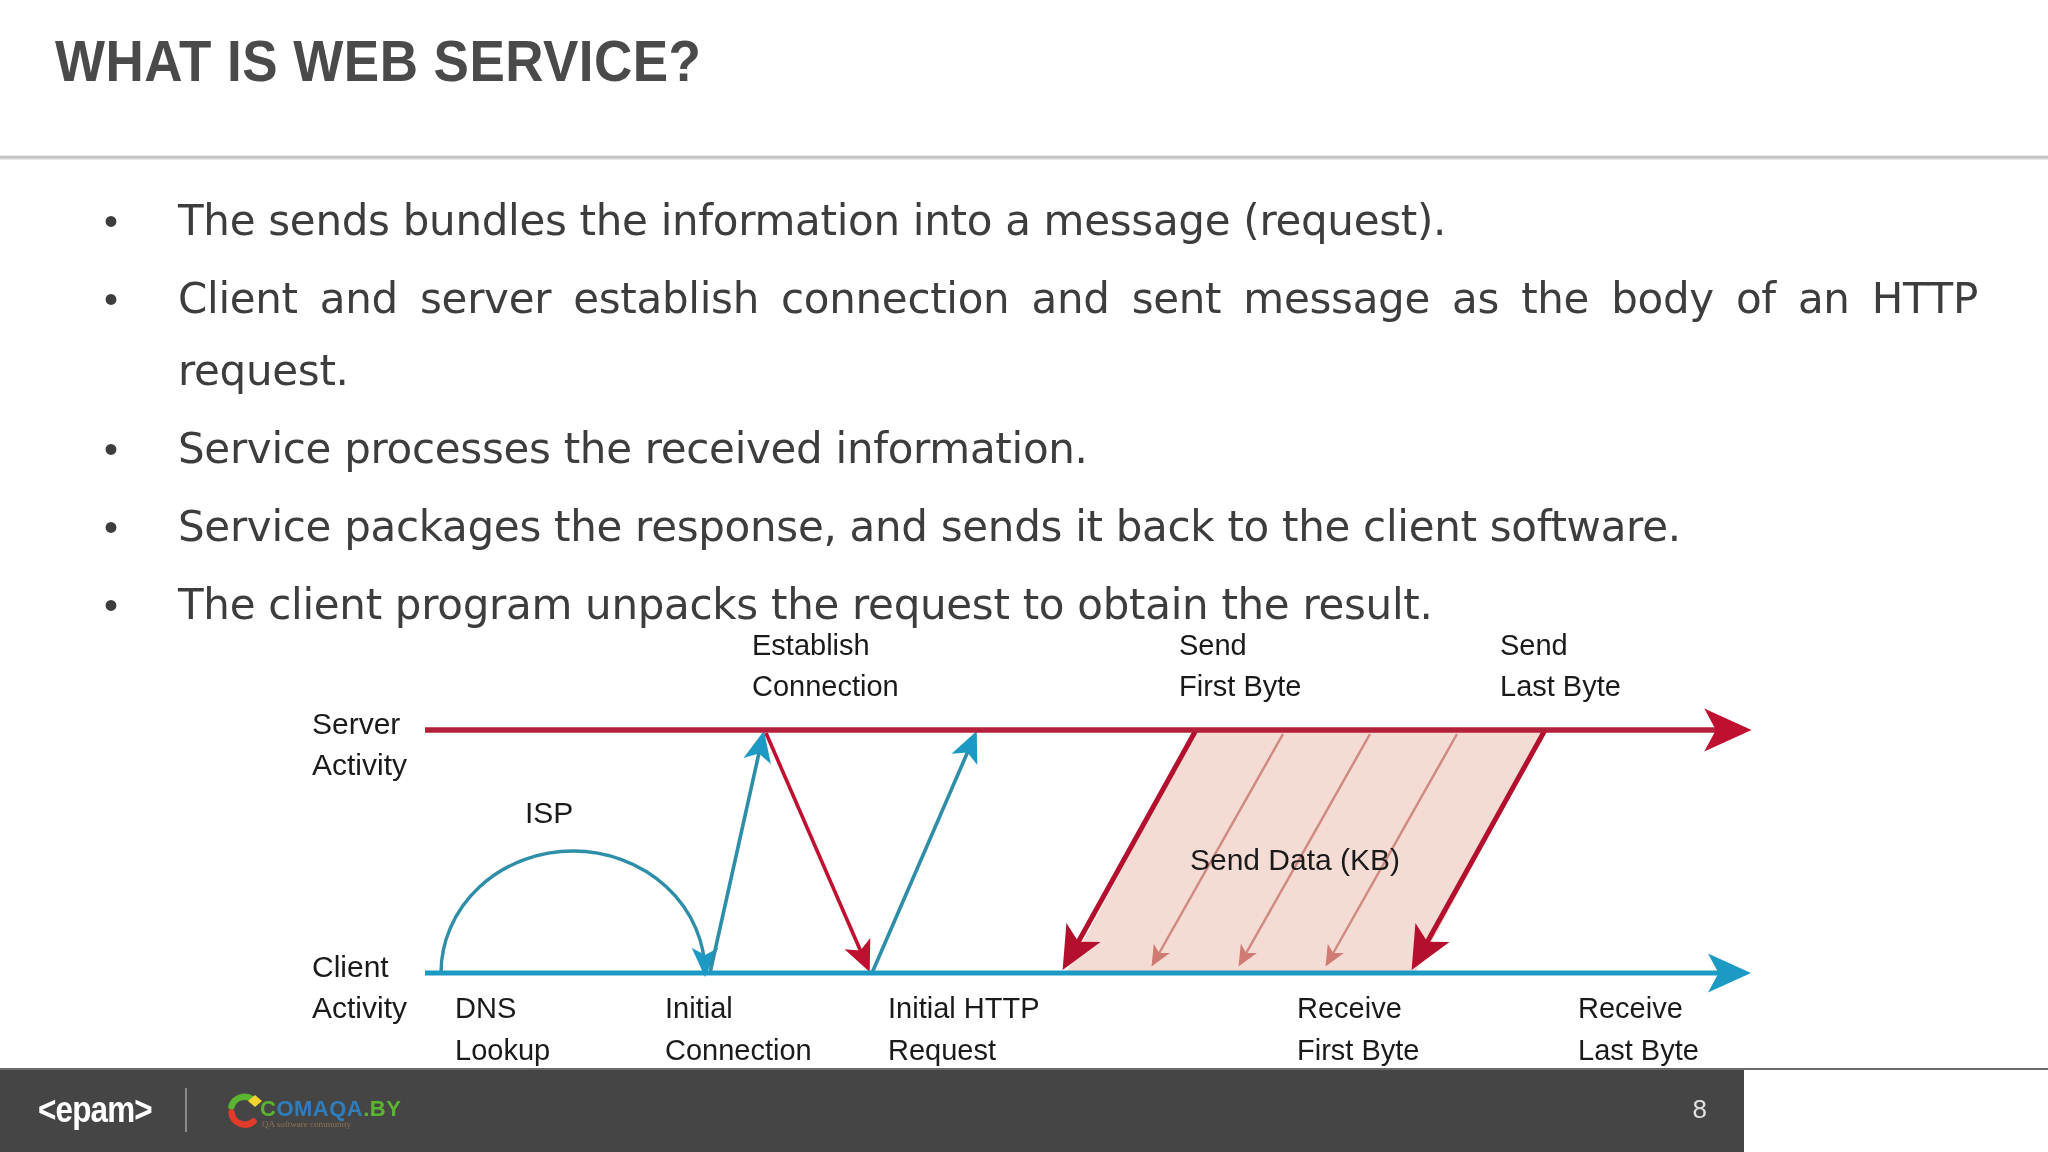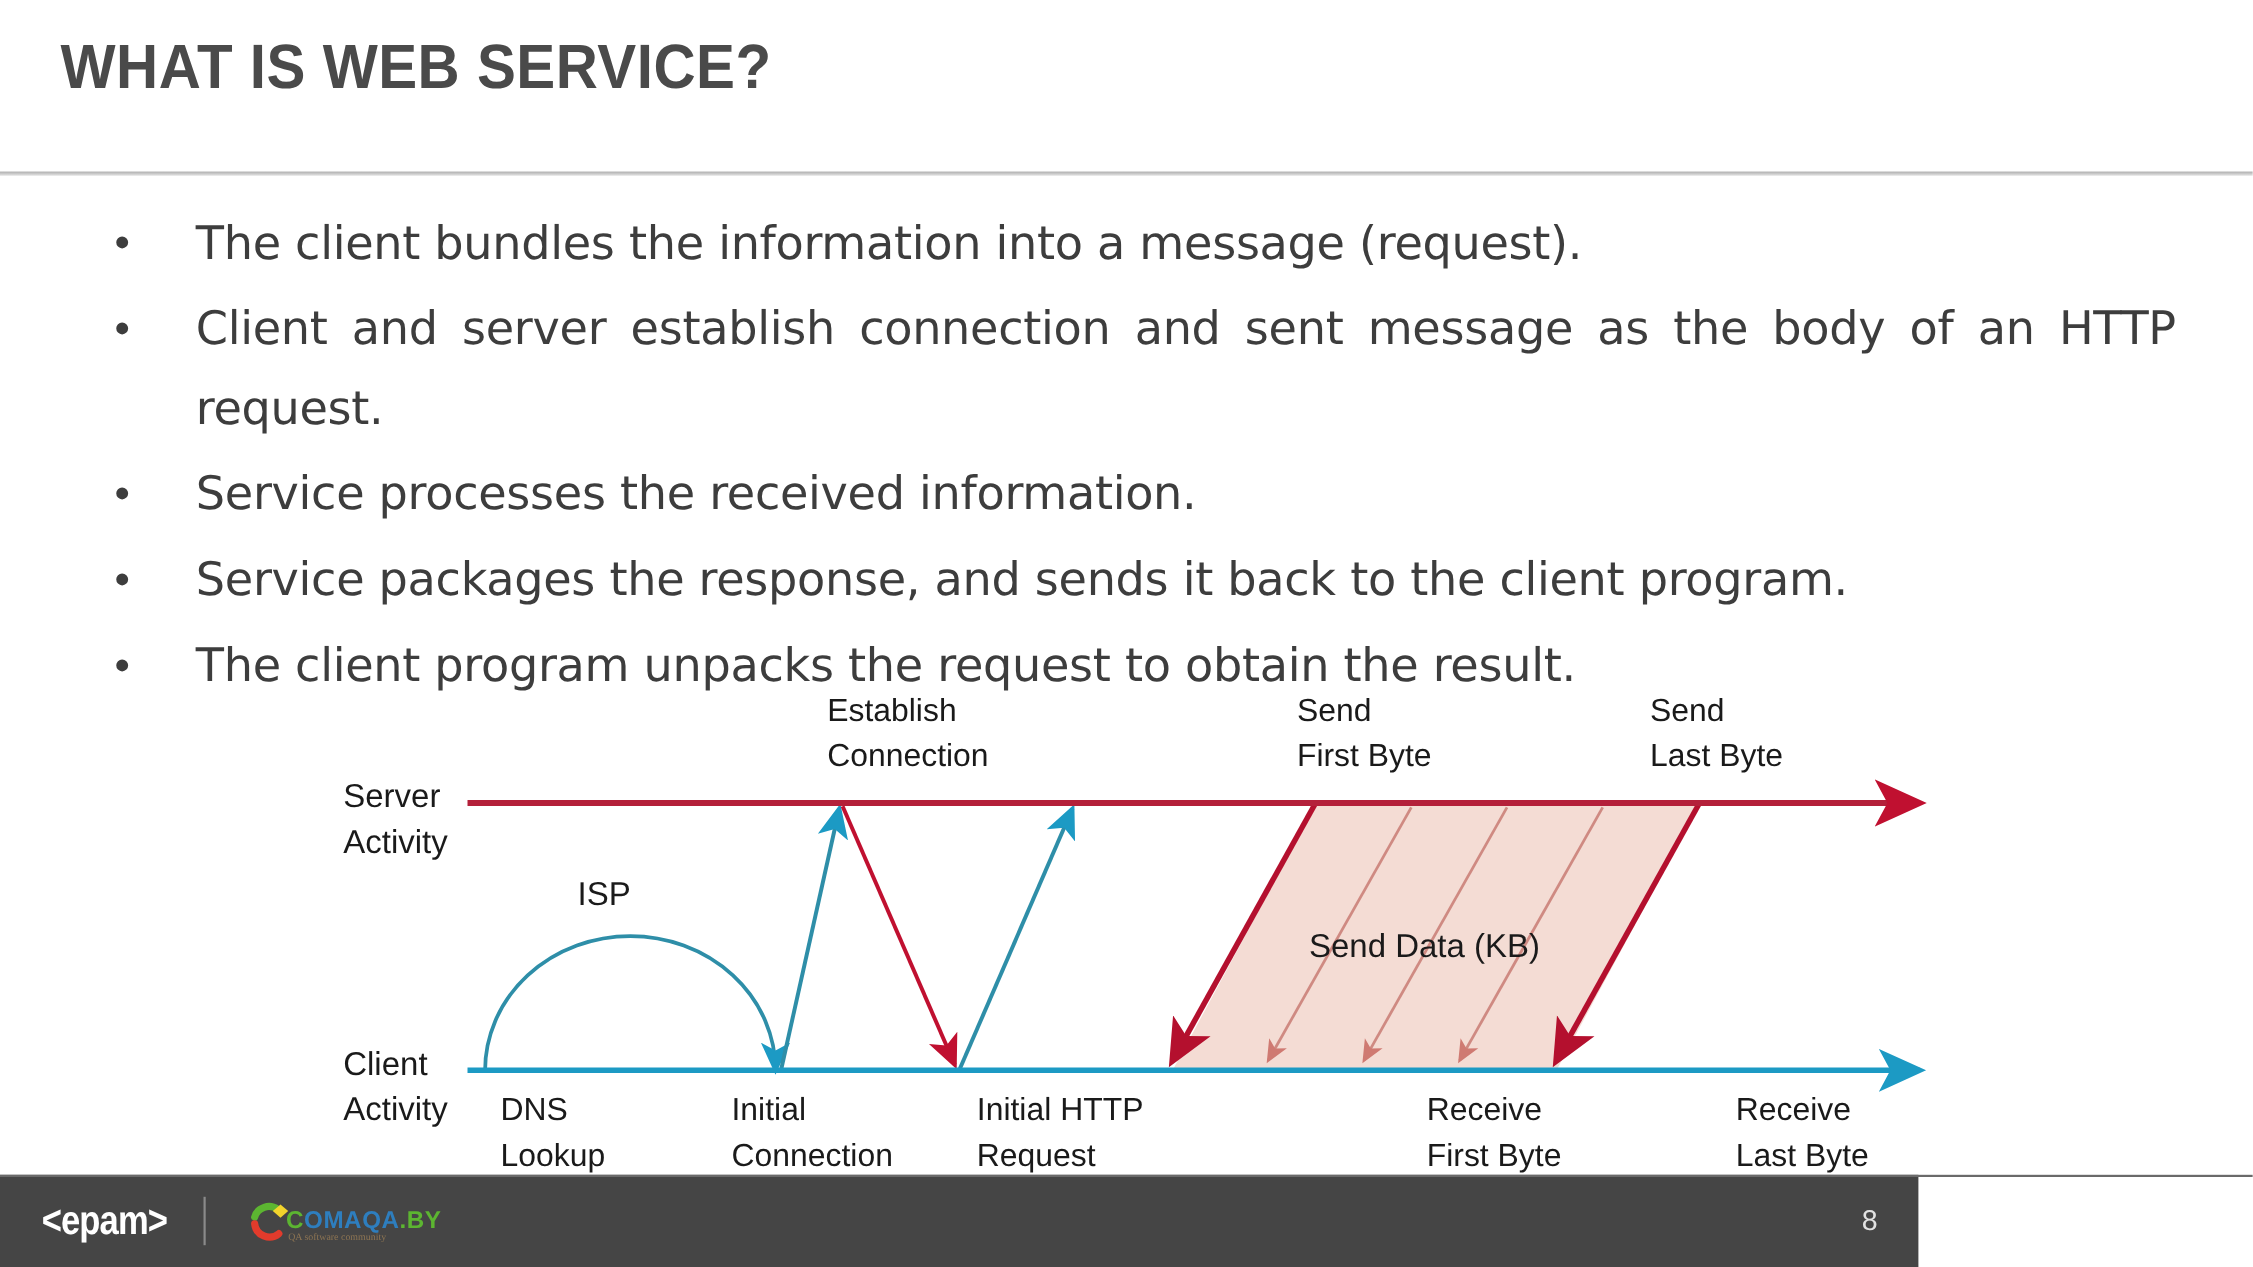--- a/index.html
+++ b/index.html
@@ -176,36 +176,36 @@
 <body>
 
 <div id="slide-title">WHAT IS WEB SERVICE?</div>
 
 <div id="title-divider"></div>
 
 <div id="bullet-list">
 
   <div class="bullet-row">
     <span class="bullet-dot">•</span>
-    <span class="bullet-text">The client bundles the information into a message (request).</span>
+    <span class="bullet-text">The sends bundles the information into a message (request).</span>
   </div>
 
   <div class="bullet-row">
     <span class="bullet-dot">•</span>
     <span class="bullet-text justify">Client and server establish connection and sent message as the body of an HTTP request.</span>
   </div>
 
   <div class="bullet-row">
     <span class="bullet-dot">•</span>
     <span class="bullet-text">Service processes the received information.</span>
   </div>
 
   <div class="bullet-row">
     <span class="bullet-dot">•</span>
-    <span class="bullet-text">Service packages the response, and sends it back to the client program.</span>
+    <span class="bullet-text">Service packages the response, and sends it back to the client software.</span>
   </div>
 
   <div class="bullet-row">
     <span class="bullet-dot">•</span>
     <span class="bullet-text">The client program unpacks the request to obtain the result.</span>
   </div>
 
 </div>
 
 <div id="diagram">

